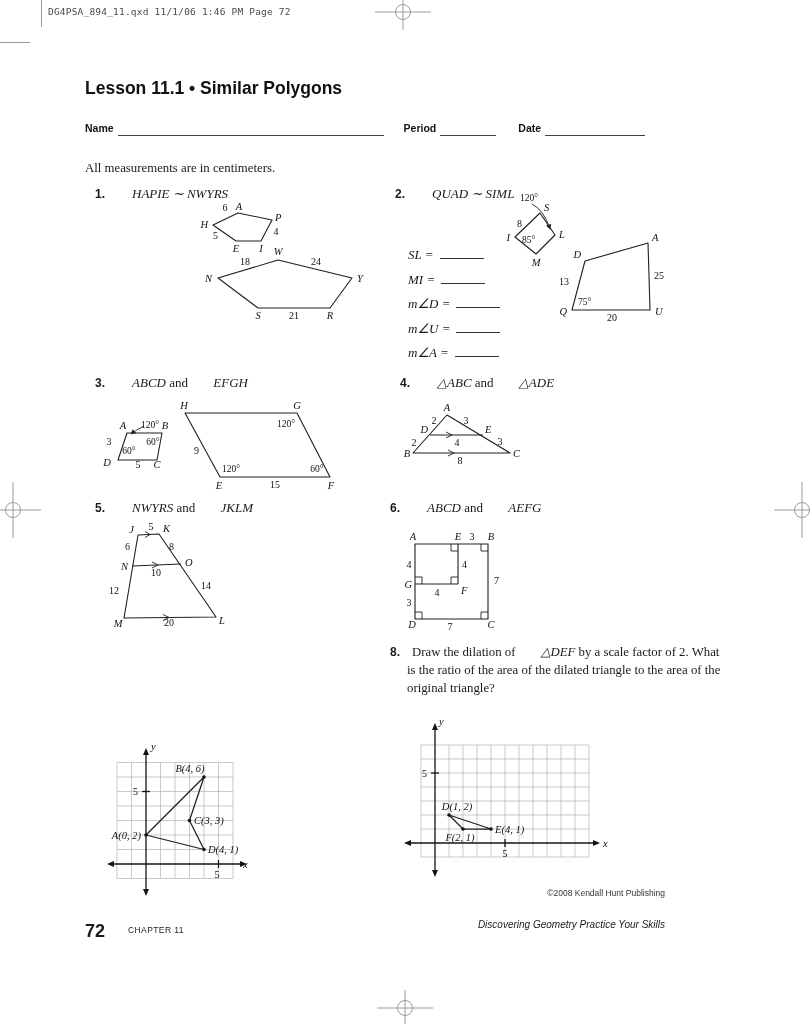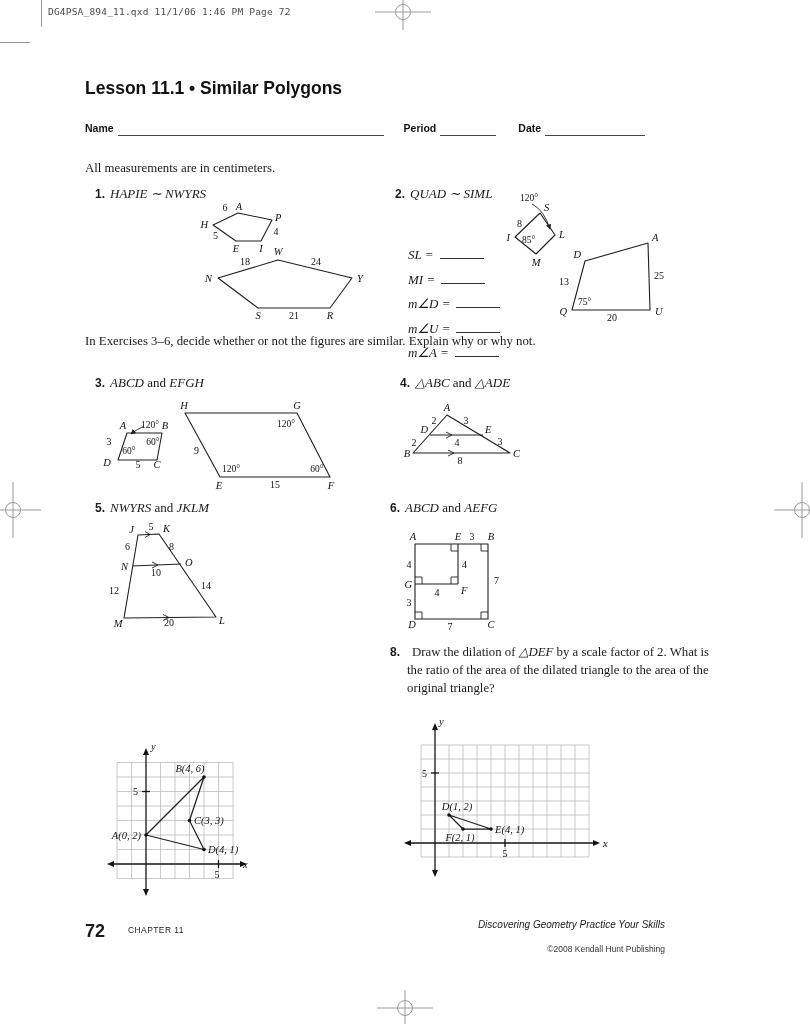--- a/index.html
+++ b/index.html
@@ -11,21 +11,21 @@
   .vrule{width:1px;background:#9a9a9a;}
   .hrule{height:1px;background:#9a9a9a;}
   
   .title{font-family:"Liberation Sans",sans-serif;font-weight:bold;font-size:17.5px;color:#111;}
   .field-label{font-family:"Liberation Sans",sans-serif;font-weight:bold;font-size:10.5px;color:#111;}
   .field-line{display:inline-block;border-bottom:1px solid #444;height:12px;vertical-align:bottom;}
   .body-text{font-size:12.8px;line-height:1.4;}
   
   .ex-head{font-size:13px;white-space:nowrap;}
   .ex-num{font-family:"Liberation Sans",sans-serif;font-weight:bold;font-style:normal;font-size:12px;margin-right:5px;}
-  .it{font-style:italic;}
+  .it{font-style:italic;margin-left:22px;}
   .blank-row{font-size:13px;font-style:italic;height:27px;}
   .blank-row.tight{height:24.5px;}
   .uline{display:inline-block;width:44px;border-bottom:1.2px solid #333;height:10px;margin-left:6px;}
   .ex-body{font-size:12.8px;line-height:1.42;padding-left:17px;}
   .ex-body .ex-num{display:inline-block;margin-left:-17px;width:17px;}
   
   svg{overflow:visible;}
   svg .edge{stroke:#1f1f1f;stroke-width:1.1;fill:none;stroke-linejoin:round;}
   svg .thin{stroke:#1f1f1f;stroke-width:0.9;fill:none;}
   svg text{fill:#111;font-family:"Liberation Serif",serif;}
@@ -142,21 +142,20 @@
     <text class="vtx" x="76" y="70" text-anchor="end">D</text>
     <text class="vtx" x="147" y="53">A</text>
     <text class="num" x="149" y="91">25</text>
     <text class="num" x="64" y="97" text-anchor="end">13</text>
     <text class="ang" x="73" y="117">75°</text>
     <text class="vtx" x="62" y="127" text-anchor="end">Q</text>
     <text class="num" x="107" y="133" text-anchor="middle">20</text>
     <text class="vtx" x="150" y="127">U</text>
   </svg>
 
-  <div class="abs body-text" style="left:85px;top:333px;width:485px;">In Exercises 3–6, decide whether or not the figures are similar. Explain why or why not.</div>
 
   <div class="abs ex-head" style="left:95px;top:375px;">
     <span class="ex-num">3.</span><span class="it">ABCD</span><span> </span><span>and</span><span> </span><span class="it">EFGH</span>
   </div>
   <svg class="abs" style="left:100px;top:400px;" width="250" height="95">
     <defs>
       <marker id="arrow3" markerWidth="7" markerHeight="7" refX="5" refY="3.5" orient="auto">
         <path d="M0,0.5 L5.5,3.5 L0,6.5 Z" fill="#1f1f1f"></path>
       </marker>
     </defs>
@@ -344,15 +343,15 @@
     <text class="plabel" x="95" y="118">E(4, 1)</text>
     <text class="plabel" x="60" y="126" text-anchor="middle">F(2, 1)</text>
   <circle cx="49" cy="100" r="1.8" class="dot"></circle>
       <circle cx="63" cy="114" r="1.8" class="dot"></circle>
       <circle cx="91" cy="114" r="1.8" class="dot"></circle>
     </svg>
 
   <div class="abs foot-page" style="left:85px;top:921px;">72</div>
   <div class="abs foot-chapter" style="left:128px;top:925px;">CHAPTER 11</div>
   <div class="abs foot-book" style="left:415px;top:919px;width:250px;">Discovering Geometry Practice Your Skills</div>
-  <div class="abs foot-copy" style="left:415px;top:944px;width:250px;">©2008 Kendall Hunt Publishing</div>
+  <div class="abs foot-copy" style="left:415px;top:888px;width:250px;">©2008 Kendall Hunt Publishing</div>
 
 </div>
 
 </body></html>

